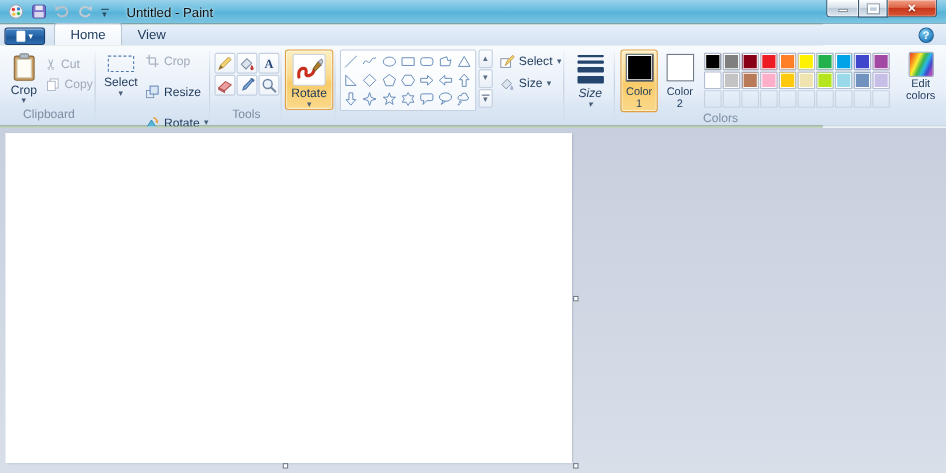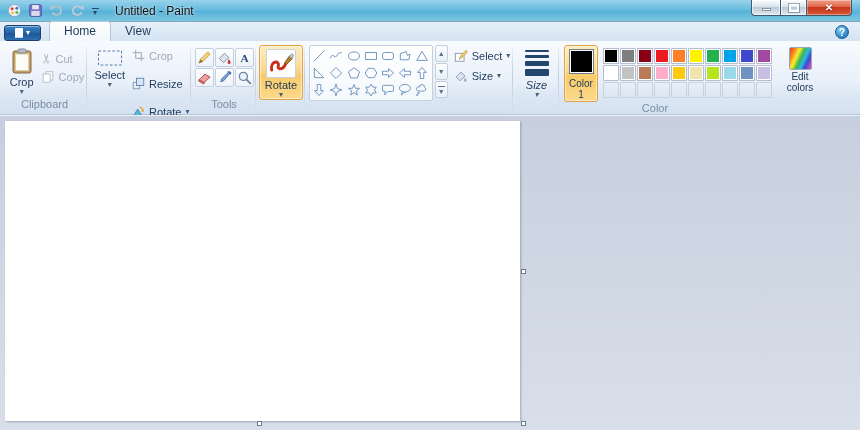--- a/index.html
+++ b/index.html
@@ -474,20 +474,24 @@
       </div>
       <div class="grp-label"></div>
     </div>
 
     <div class="rib-group" id="grp-colors">
       <div class="grp-content">
         <div class="color-big selected">
           <span class="color-swatch-big" id="color1-swatch" style="background: rgb(0, 0, 0);"></span>
           <span class="color-label" style="width:30px">Color 1</span>
         </div>
+        <div class="color-big">
+          <span class="color-swatch-big" id="color2-swatch" style="background: rgb(255, 255, 255);"></span>
+          <span class="color-label" style="width:30px">Color 2</span>
+        </div>
         <div class="palette" id="palette">
             <span class="swatch" style="background: rgb(0, 0, 0);"></span>
             <span class="swatch" style="background: rgb(127, 127, 127);"></span>
             <span class="swatch" style="background: rgb(136, 0, 21);"></span>
             <span class="swatch" style="background: rgb(237, 28, 36);"></span>
             <span class="swatch" style="background: rgb(255, 127, 39);"></span>
             <span class="swatch" style="background: rgb(255, 242, 0);"></span>
             <span class="swatch" style="background: rgb(34, 177, 76);"></span>
             <span class="swatch" style="background: rgb(0, 162, 232);"></span>
             <span class="swatch" style="background: rgb(63, 72, 204);"></span>
@@ -511,21 +515,21 @@
             <span class="swatch empty"></span>
             <span class="swatch empty"></span>
             <span class="swatch empty"></span>
             <span class="swatch empty"></span>
           </div>
         <div class="edit-colors">
           <span class="rainbow"></span>
           <span class="color-label" style="width:34px">Edit colors</span>
         </div>
       </div>
-      <div class="grp-label" style="padding-right:110px">Color</div>
+      <div class="grp-label" style="padding-right:110px">Colors</div>
     </div>
   </div>
 
   <div class="workarea">
     <div class="canvas"></div>
     <div class="handle right"></div>
     <div class="handle bottom"></div>
     <div class="handle corner"></div>
   </div>
 

